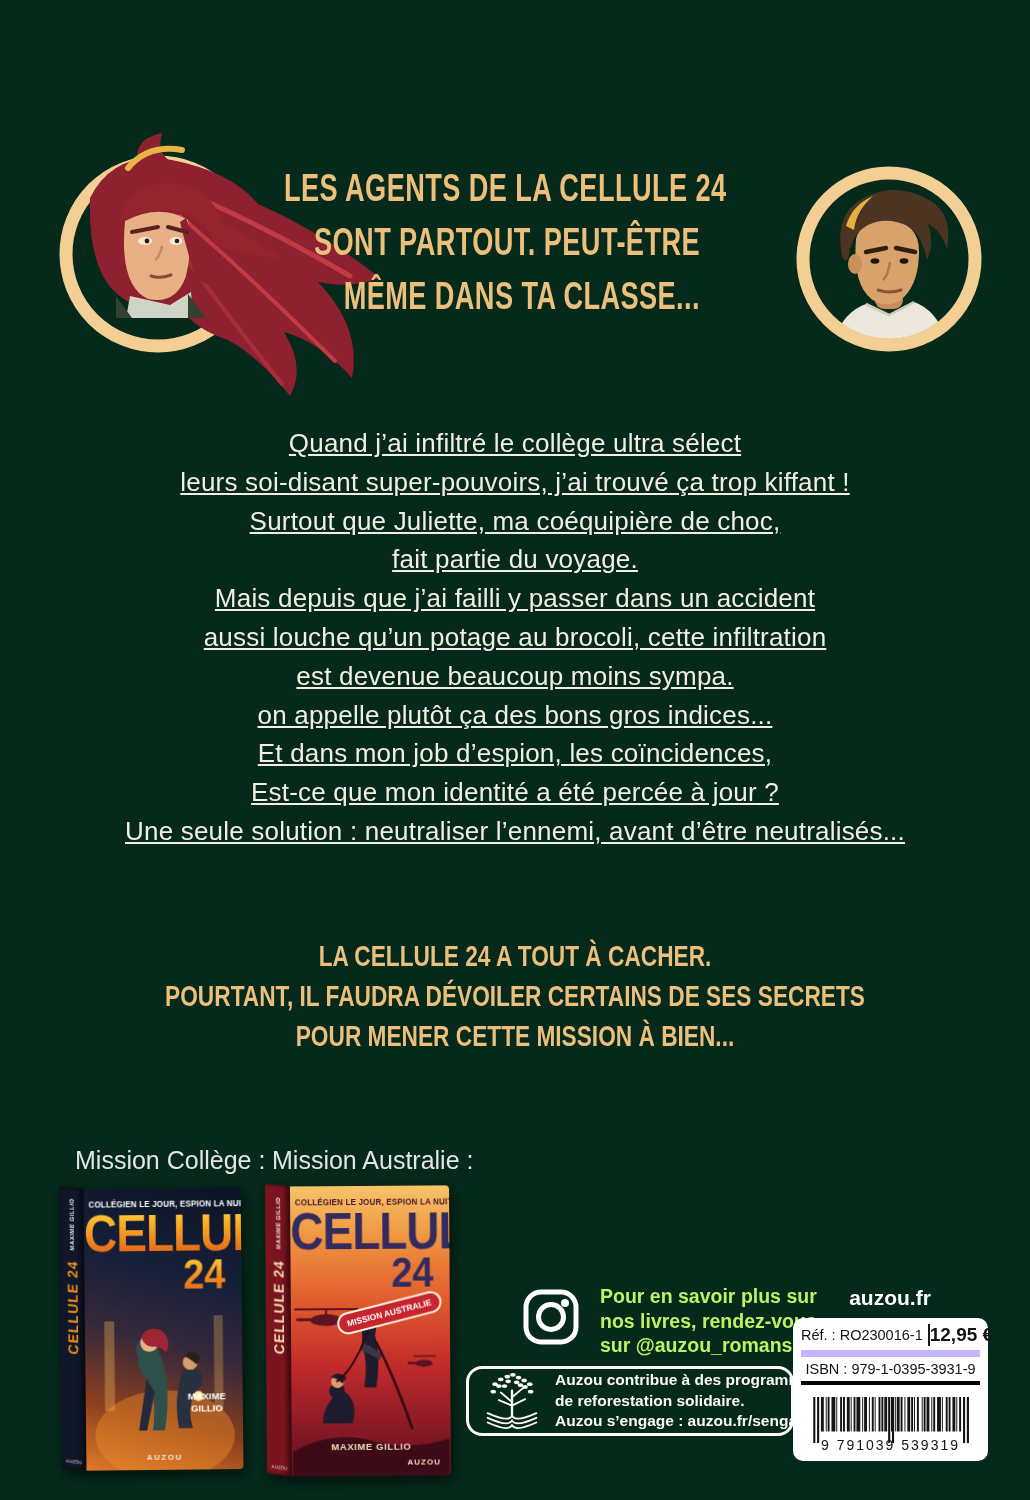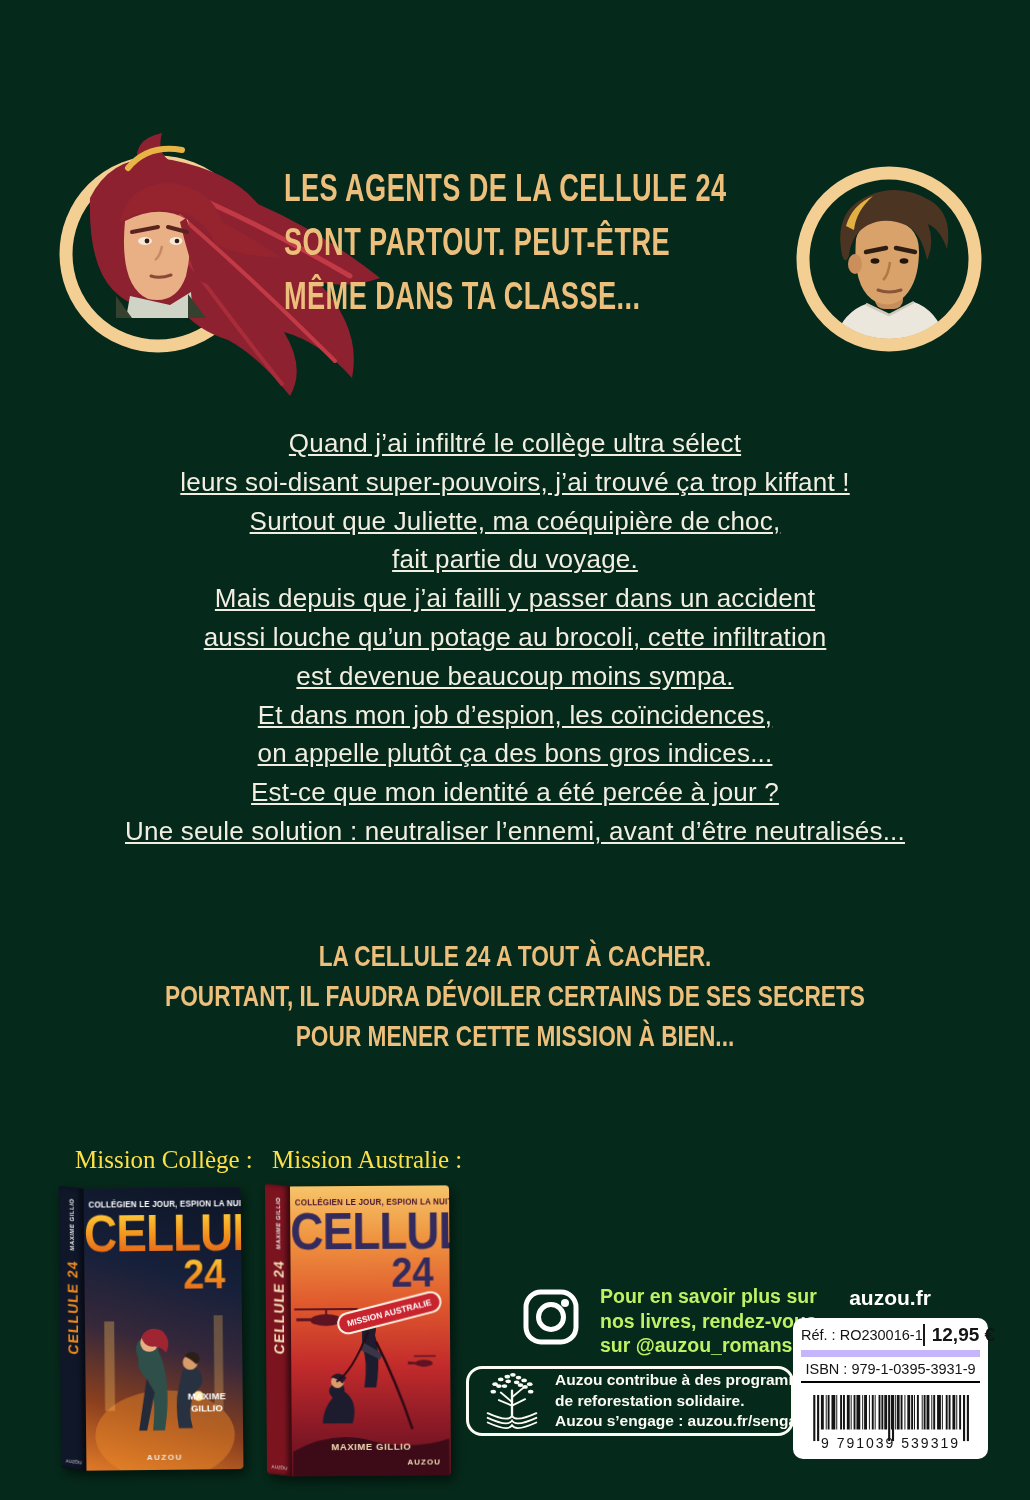--- a/index.html
+++ b/index.html
@@ -4,21 +4,21 @@
 <style>
   * { margin:0; padding:0; box-sizing:border-box; }
   html,body { background:#05291b; }
   body { font-family:"Liberation Sans", sans-serif; }
   .page {
     position:relative; width:1030px; height:1500px; margin:0 auto;
     background:#05291b; overflow:hidden; color:#f1eee1;
   }
 
   
-  .headline { position:absolute; top:160px; left:232px; width:520px; text-align:left; }
+  .headline { position:absolute; top:160px; left:232px; width:520px; text-align:right; }
   .headline-line {
     display:block; white-space:nowrap; font-weight:800; font-size:34px;
     color:#ecbf7c; line-height:54px; letter-spacing:.5px;
     transform:scale(.80,1.14); transform-origin:50% 50%;
   }
 
   
   .portrait-left  { position:absolute; left:20px;  top:126px; width:375px; height:275px; }
   .portrait-right { position:absolute; left:790px; top:163px; width:200px; height:205px; }
 
@@ -27,21 +27,21 @@
   .synopsis-line { font-size:26px; line-height:38.8px; color:#f2efe2; letter-spacing:.2px;text-decoration:underline; }
 
   
   .teaser { position:absolute; top:936px; left:0; width:1030px; text-align:center; }
   .teaser-line {
     display:block; white-space:nowrap; font-weight:800; font-size:27px;
     color:#ecbf7c; line-height:40px; transform:scale(.84,1.08); transform-origin:50% 50%;
   }
 
   
-  .mission-label { position:absolute; top:1146px; font-size:25px; font-weight:500; color:#fde047;font-family:Liberation Serif, serif; }
+  .mission-label { position:absolute; top:1146px; font-size:25px; font-weight:500; color:#e5e5e5; }
   .mission-label.college   { left:75px; }
   .mission-label.australie { left:272px; }
 
   .book { position:absolute; display:flex; filter:drop-shadow(3px 5px 6px rgba(0,0,0,.55)); }
   .book.college   { left:60px;  top:1188px; width:182px; height:282px; transform:rotate(-.6deg); }
   .book.australie { left:266px; top:1186px; width:184px; height:290px; transform:rotate(-.4deg); }
 
   .spine { position:relative; width:25px; flex:0 0 25px; transform:skewY(7deg); transform-origin:100% 50%;
            box-shadow:inset -4px 0 5px rgba(0,0,0,.55); border-radius:3px 0 0 3px; }
   .book.college   .spine { background:#101729; }
@@ -102,23 +102,23 @@
   .eco-box { position:absolute; left:466px; top:1366px; width:328px; height:70px;
              border:3px solid #fbfbf3; border-radius:16px; display:flex; align-items:center;
              gap:12px; padding:4px 12px; }
   .eco-logo { width:62px; height:58px; flex:0 0 62px; }
   .eco-text { font-size:15.5px; font-weight:700; line-height:20.5px; color:#fbfbf3; white-space:nowrap; }
 
   .retail-label { position:absolute; left:793px; top:1318px; width:195px; background:#ffffff;
                   border-radius:10px; padding:6px 8px 8px; color:#141414; }
   .retail-row1 { display:flex; align-items:center; border-bottom:7px solid #c4b5fd; padding-bottom:4px; }
   .retail-ref { flex:1; font-size:14.5px; white-space:nowrap; }
-  .retail-price { border-left:2px solid #191919; padding-left:7px; 
+  .retail-price { border-left:2px solid #191919; margin-left:5px;
                   font-size:19px; font-weight:800; white-space:nowrap; }
-  .retail-isbn { font-size:14.5px; text-align:center; padding:4px 0; border-bottom:2px solid #000000;
+  .retail-isbn { font-size:14.5px; text-align:center; padding:4px 0; border-bottom:4px solid #000000;
                  white-space:nowrap; }
   .barcode-wrap { padding-top:12px; text-align:center; }
   .barcode-svg { width:178px; height:48px; display:block; margin:0 auto; }
   .barcode-digits { font-size:14px; letter-spacing:2px; margin-top:-8px; color:#141414; }
 </style>
 </head>
 <body>
 
 <div class="page">
 
@@ -177,22 +177,22 @@
   </svg>
 
   <div class="synopsis">
     <div class="synopsis-line">Quand j’ai infiltré le collège ultra sélect</div>
     <div class="synopsis-line">leurs soi-disant super-pouvoirs, j’ai trouvé ça trop kiffant !</div>
     <div class="synopsis-line">Surtout que Juliette, ma coéquipière de choc,</div>
     <div class="synopsis-line">fait partie du voyage.</div>
     <div class="synopsis-line">Mais depuis que j’ai failli y passer dans un accident</div>
     <div class="synopsis-line">aussi louche qu’un potage au brocoli, cette infiltration</div>
     <div class="synopsis-line">est devenue beaucoup moins sympa.</div>
+    <div class="synopsis-line">on appelle plutôt ça des bons gros indices...</div>
     <div class="synopsis-line">Et dans mon job d’espion, les coïncidences,</div>
-    <div class="synopsis-line">on appelle plutôt ça des bons gros indices...</div>
     <div class="synopsis-line">Est-ce que mon identité a été percée à jour ?</div>
     <div class="synopsis-line">Une seule solution : neutraliser l’ennemi, avant d’être neutralisés...</div>
   </div>
 
   <div class="teaser">
     <span class="teaser-line">LA CELLULE 24 A TOUT À CACHER.</span>
     <span class="teaser-line">POURTANT, IL FAUDRA DÉVOILER CERTAINS DE SES SECRETS</span>
     <span class="teaser-line">POUR MENER CETTE MISSION À BIEN...</span>
   </div>
 

